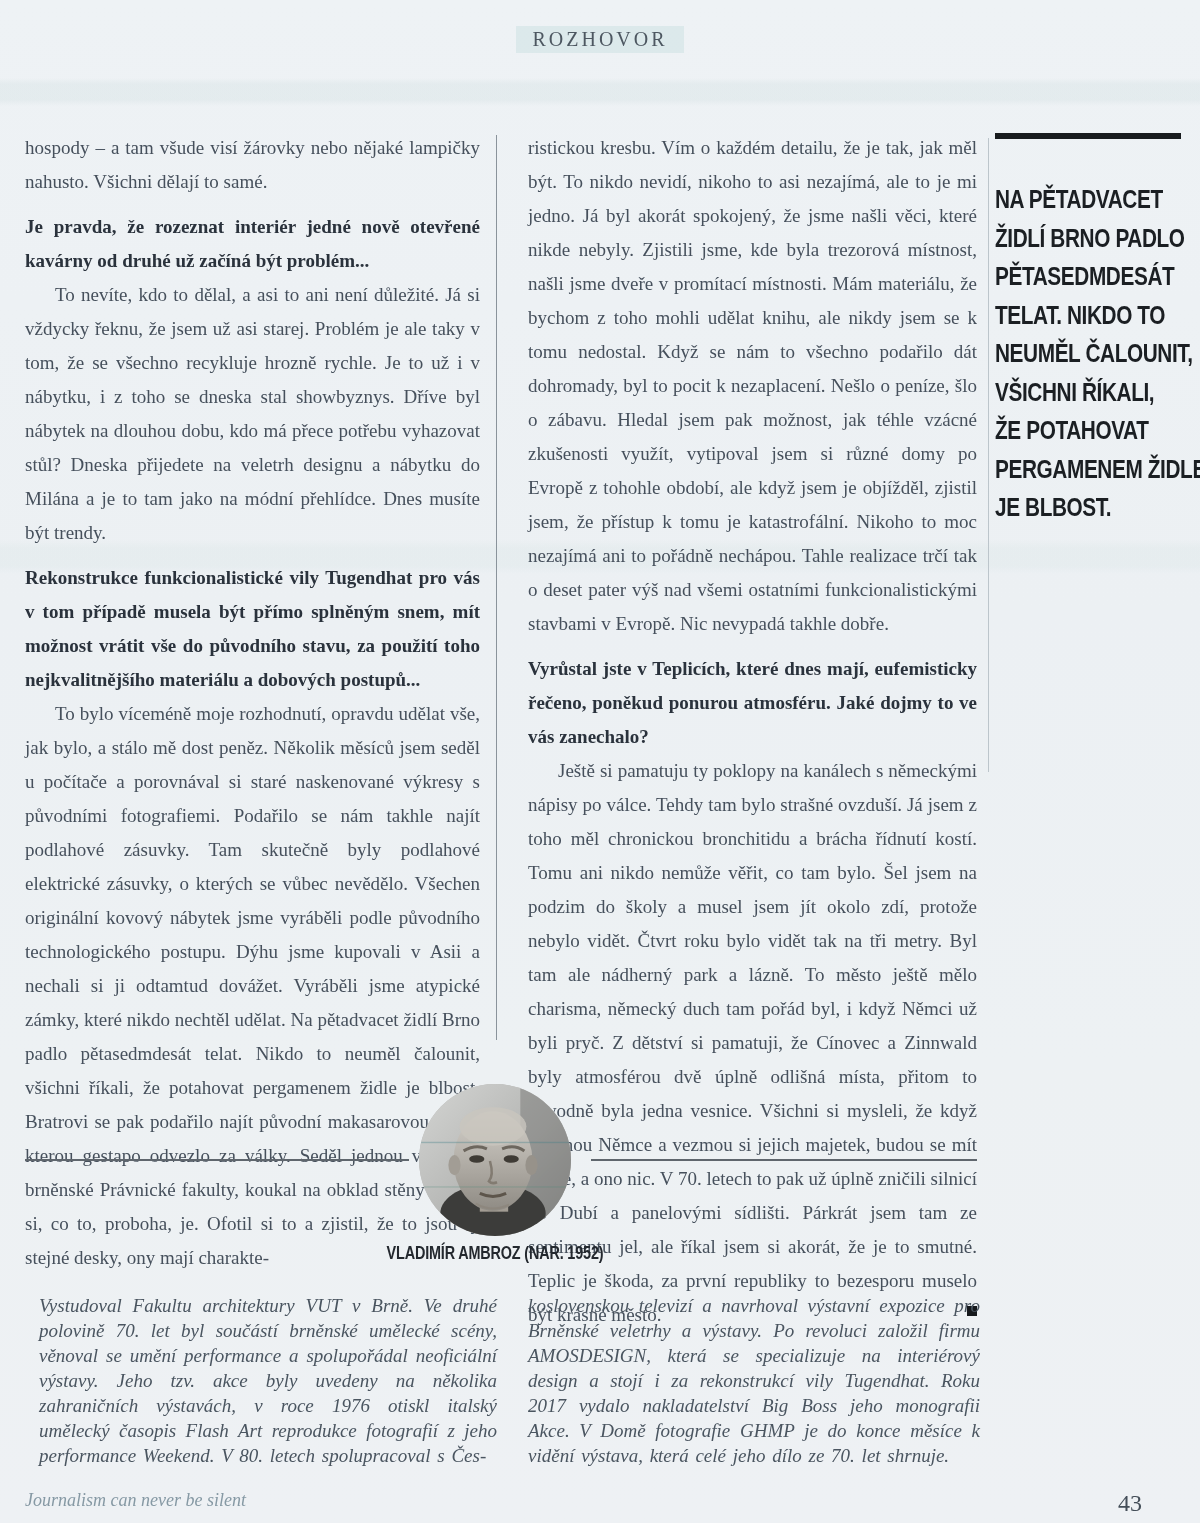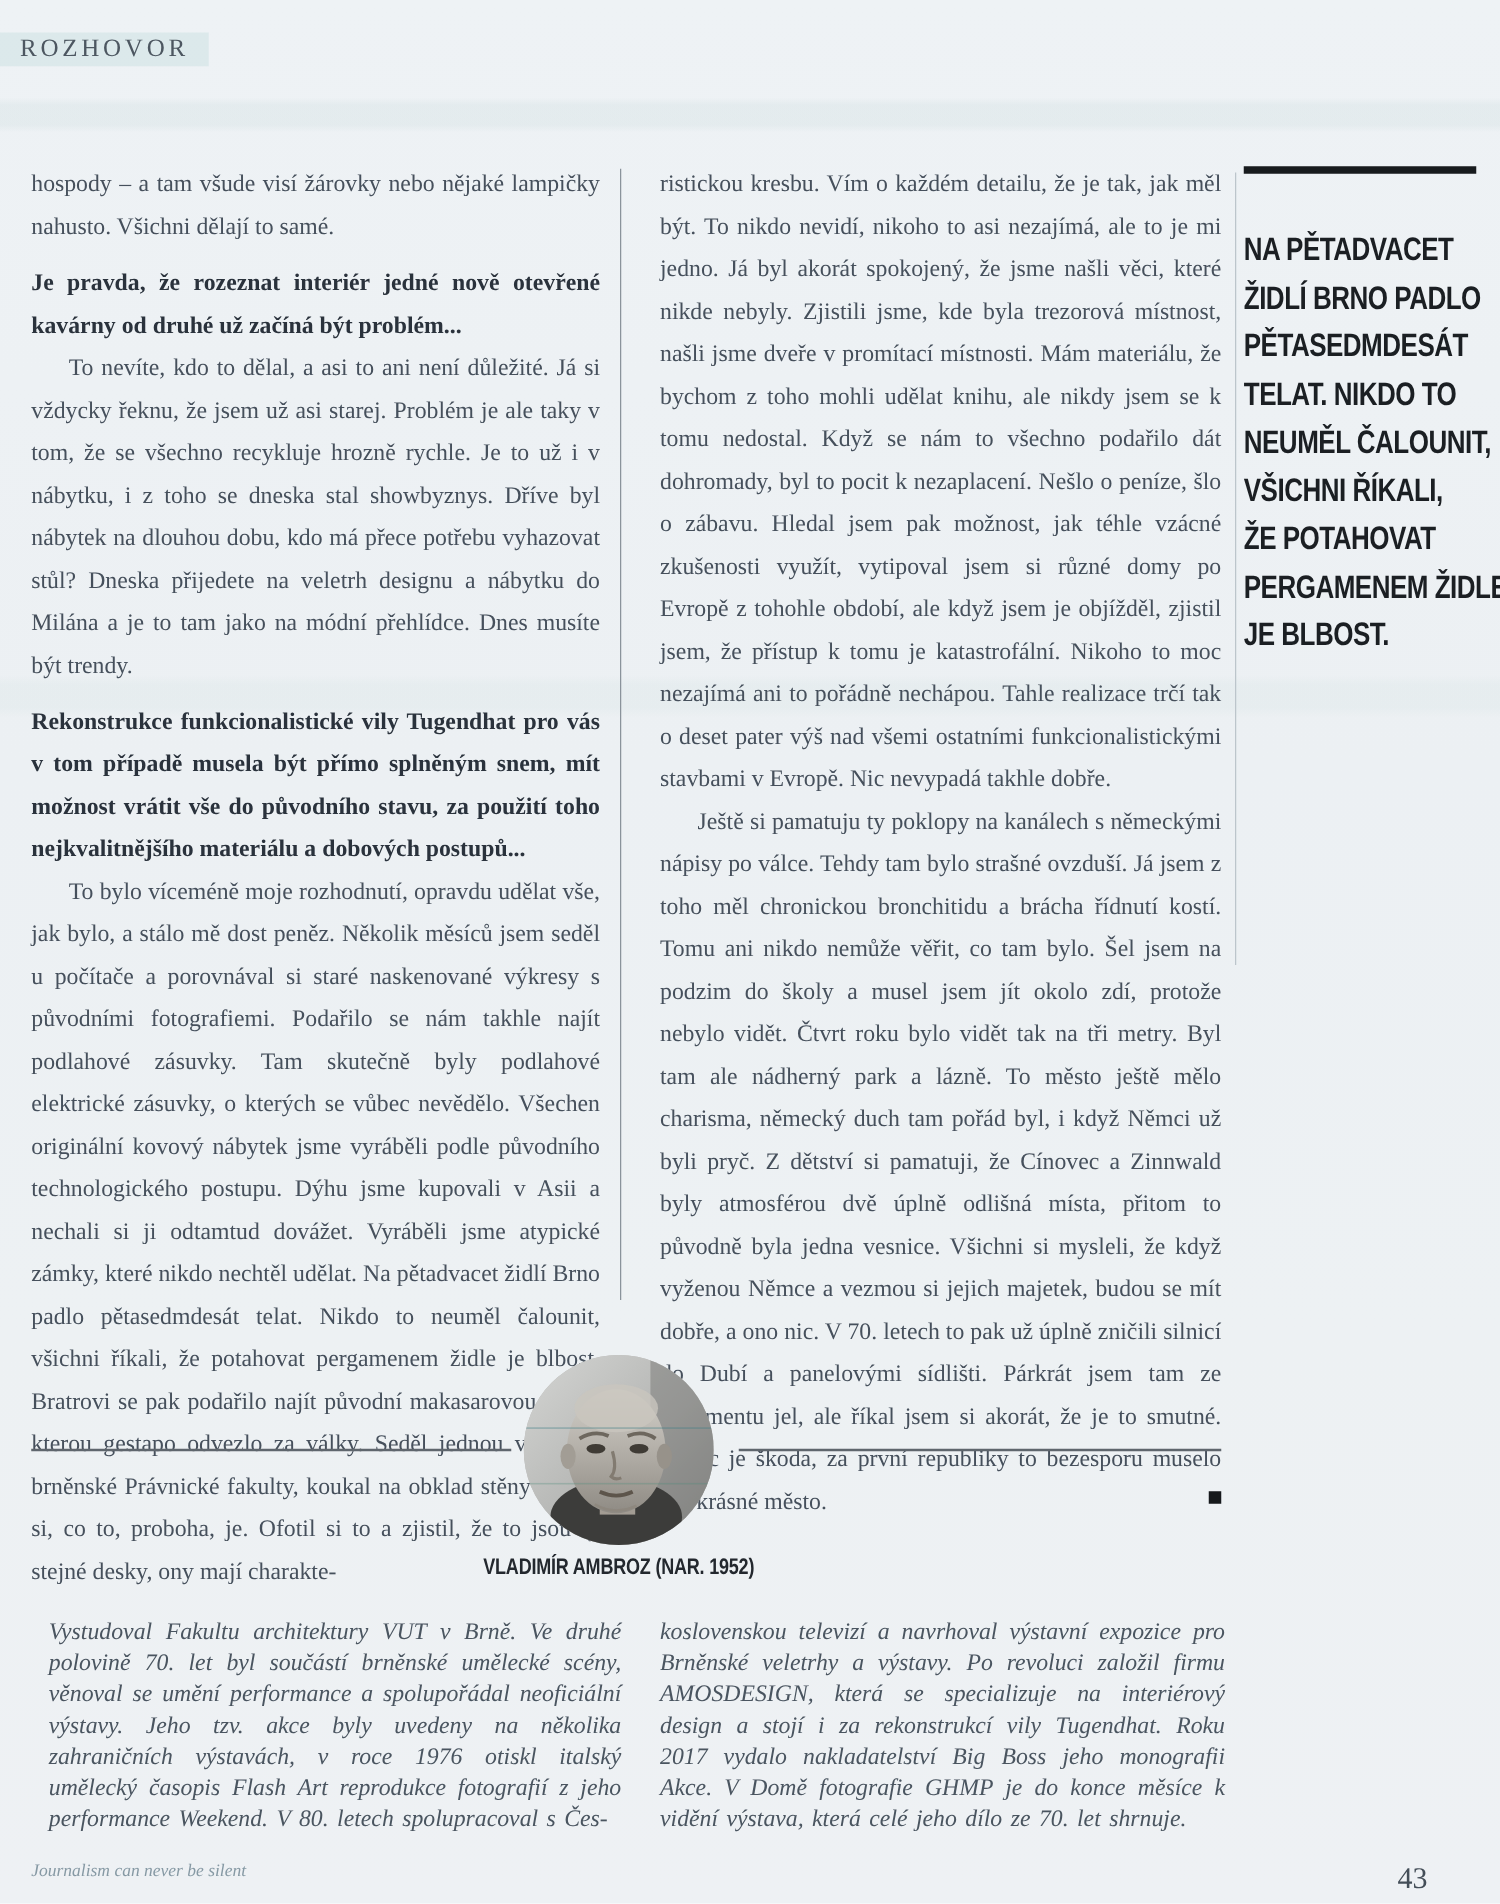--- a/index.html
+++ b/index.html
@@ -8,21 +8,21 @@
     background:linear-gradient(180deg,#eef2f5 0%,#ecf0f3 40%,#edf1f3 70%,#eef1f4 100%);
     font-family:"Liberation Serif", serif;color:#46505c;
   }
   
   .page::before{
     content:"";position:absolute;inset:0;pointer-events:none;
     background:
       linear-gradient(180deg,transparent 78px, rgba(203,219,221,.28) 84px, rgba(203,219,221,.28) 100px, transparent 106px),
       linear-gradient(180deg,transparent 540px, rgba(210,225,225,.22) 548px, rgba(210,225,225,.22) 566px, transparent 574px);
   }
-  .kicker{position:absolute;top:28px;left:0;width:100%;
+  .kicker{position:absolute;top:28px;left:0;width:100%;text-align:center;
     font-size:20px;letter-spacing:3px;color:#4d5761;}
   .kicker .hl{background:rgba(198,221,223,.45);padding:2px 16px 3px;}
 
   .col{position:absolute;top:131px;font-size:19px;line-height:34px;text-align:justify;}
   .col-left{left:25px;width:455px;}
   .col-right{left:528px;width:449px;}
   .col p{margin:0;}
   .col p.q{font-weight:bold;color:#2a323c;margin-top:11px;}
   .col p.ans{text-indent:30px;}
 
@@ -44,21 +44,21 @@
 
   .caption{position:absolute;left:295px;top:1243px;width:400px;text-align:center;
     font-family:"Liberation Sans", sans-serif;font-weight:700;font-size:18px;color:#23282e;
     transform:scaleX(0.8);letter-spacing:-0.2px;}
 
   .bio{position:absolute;top:1293px;font-size:19px;line-height:25px;font-style:italic;
     text-align:justify;color:#4a5560;word-spacing:2px;}
   .bio-left{left:39px;width:458px;}
   .bio-right{left:528px;width:452px;}
 
-  .footer-motto{position:absolute;left:25px;top:1490px;font-style:italic;font-size:14px;color:#8699a4;}
+  .footer-motto{position:absolute;left:25px;top:1490px;font-style:italic;font-size:18px;color:#8699a4;}
   .page-num{position:absolute;right:58px;top:1490px;font-size:24px;color:#444e58;}
 
   .end-mark{float:right;width:10px;height:10px;background:#16191c;margin-top:8px;}
 </style>
 </head>
 <body>
 
 <div class="page">
 
   <div class="kicker">
@@ -68,20 +68,21 @@
   <div class="col col-left">
     <p class="cont">hospody – a tam všude visí žárovky nebo nějaké lampičky nahusto. Všichni dělají to samé.</p>
     <p class="q">Je pravda, že rozeznat interiér jedné nově otevřené kavárny od druhé už začíná být problém...</p>
     <p class="ans">To nevíte, kdo to dělal, a asi to ani není důležité. Já si vždycky řeknu, že jsem už asi starej. Problém je ale taky v tom, že se všechno recykluje hrozně rychle. Je to už i v nábytku, i z toho se dneska stal showbyznys. Dříve byl nábytek na dlouhou dobu, kdo má přece potřebu vyhazovat stůl? Dneska přijedete na veletrh designu a nábytku do Milána a je to tam jako na módní přehlídce. Dnes musíte být trendy.</p>
     <p class="q">Rekonstrukce funkcionalistické vily Tugendhat pro vás v tom případě musela být přímo splněným snem, mít možnost vrátit vše do původního stavu, za použití toho nejkvalitnějšího materiálu a dobových postupů...</p>
     <p class="ans">To bylo víceméně moje rozhodnutí, opravdu udělat vše, jak bylo, a stálo mě dost peněz. Několik měsíců jsem seděl u počítače a porovnával si staré naskenované výkresy s původními fotografiemi. Podařilo se nám takhle najít podlahové zásuvky. Tam skutečně byly podlahové elektrické zásuvky, o kterých se vůbec nevědělo. Všechen originální kovový nábytek jsme vyráběli podle původního technologického postupu. Dýhu jsme kupovali v Asii a nechali si ji odtamtud dovážet. Vyráběli jsme atypické zámky, které nikdo nechtěl udělat. Na pětadvacet židlí Brno padlo pětasedmdesát telat. Nikdo to neuměl čalounit, všichni říkali, že potahovat pergamenem židle je blbost. Bratrovi se pak podařilo najít původní makasarovou stěnu, kterou gestapo odvezlo za války. Seděl jednou v menze brněnské Právnické fakulty, koukal na obklad stěny a říkal si, co to, proboha, je. Ofotil si to a zjistil, že to jsou ty stejné desky, ony mají charakte-</p>
   </div>
 
   <div class="col col-right">
     <p class="cont">ristickou kresbu. Vím o každém detailu, že je tak, jak měl být. To nikdo nevidí, nikoho to asi nezajímá, ale to je mi jedno. Já byl akorát spokojený, že jsme našli věci, které nikde nebyly. Zjistili jsme, kde byla trezorová místnost, našli jsme dveře v promítací místnosti. Mám materiálu, že bychom z toho mohli udělat knihu, ale nikdy jsem se k tomu nedostal. Když se nám to všechno podařilo dát dohromady, byl to pocit k nezaplacení. Nešlo o peníze, šlo o zábavu. Hledal jsem pak možnost, jak téhle vzácné zkušenosti využít, vytipoval jsem si různé domy po Evropě z tohohle období, ale když jsem je objížděl, zjistil jsem, že přístup k tomu je katastrofální. Nikoho to moc nezajímá ani to pořádně nechápou. Tahle realizace trčí tak o deset pater výš nad všemi ostatními funkcionalistickými stavbami v Evropě. Nic nevypadá takhle dobře.</p>
+    <p class="q">Vyrůstal jste v Teplicích, které dnes mají, eufemisticky řečeno, poněkud ponurou atmosféru. Jaké dojmy to ve vás zanechalo?</p>
     <p class="ans"><span>Ještě si pamatuju ty poklopy na kanálech s německými nápisy po válce. Tehdy tam bylo strašné ovzduší. Já jsem z toho měl chronickou bronchitidu a brácha řídnutí kostí. Tomu ani nikdo nemůže věřit, co tam bylo. Šel jsem na podzim do školy a musel jsem jít okolo zdí, protože nebylo vidět. Čtvrt roku bylo vidět tak na tři metry. Byl tam ale nádherný park a lázně. To město ještě mělo charisma, německý duch tam pořád byl, i když Němci už byli pryč. Z dětství si pamatuji, že Cínovec a Zinnwald byly atmosférou dvě úplně odlišná místa, přitom to původně byla jedna vesnice. Všichni si mysleli, že když vyženou Němce a vezmou si jejich majetek, budou se mít dobře, a ono nic. V 70. letech to pak už úplně zničili silnicí do Dubí a panelovými sídlišti. Párkrát jsem tam ze sentimentu jel, ale říkal jsem si akorát, že je to smutné. Teplic je škoda, za první republiky to bezesporu muselo být krásné město.</span><span class="end-mark"></span></p>
   </div>
 
   <div class="divider-main"></div>
   <div class="divider-quote"></div>
 
   <div class="quote">
     <div class="quote-bar"></div>
     <div class="quote-line">NA PĚTADVACET</div>
     <div class="quote-line">ŽIDLÍ BRNO PADLO</div>

